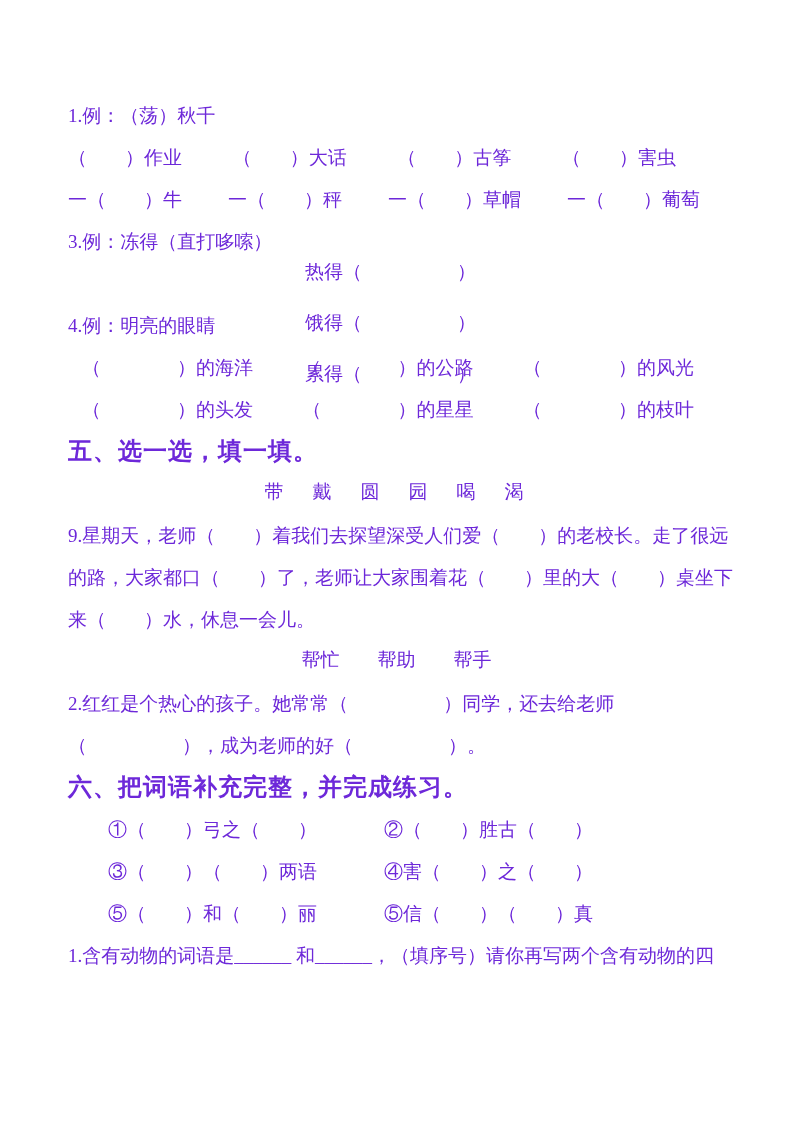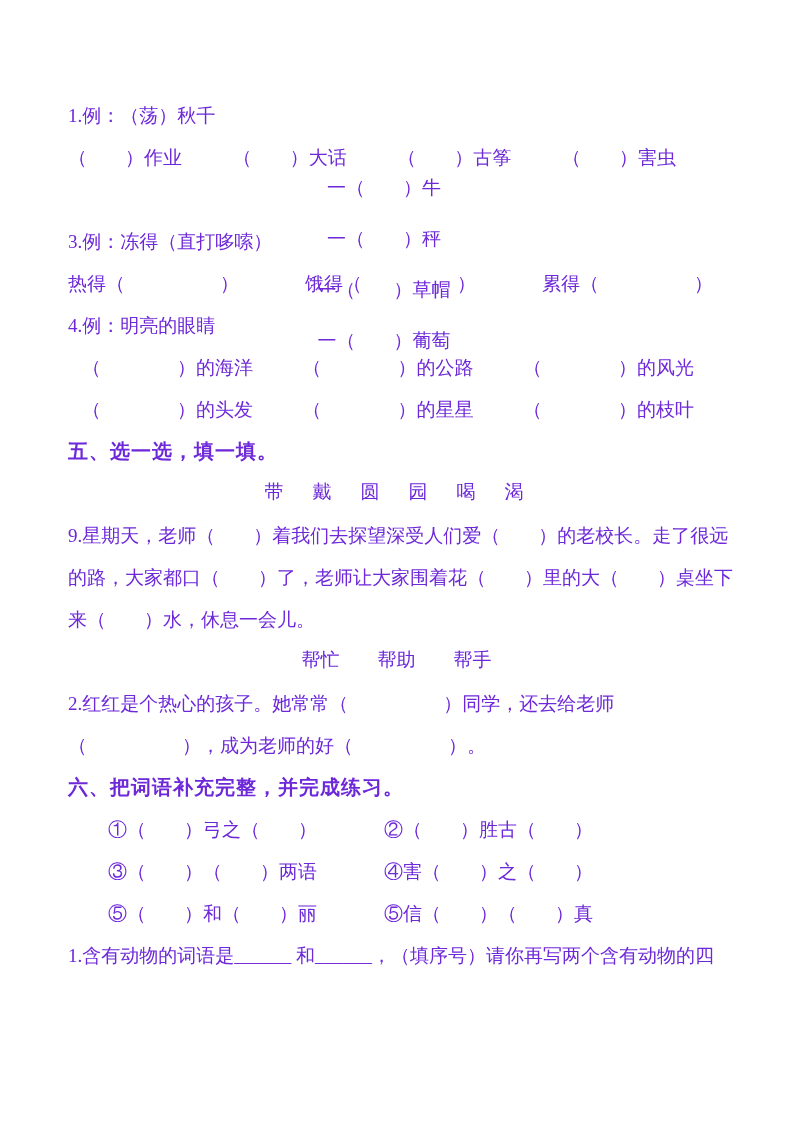--- a/index.html
+++ b/index.html
@@ -15,24 +15,24 @@
   .line {
     height:42px;
     display:flex;
     align-items:center;
     font-size:19px;
     white-space:pre;
     line-height:1;
   }
   .spread { justify-content:space-between;gap:32px; }
   .w608 { width:608px; }
-  .w632 { width:632px;flex-direction:column; }
-  .w645 { width:645px; }
+  .w632 { width:632px; }
+  .w645 { width:645px;flex-direction:column; }
   .w612 { width:612px; margin-left:14px; }
-  .heading { font-weight:bold; font-size:20px; letter-spacing:1px; }
+  .heading { font-weight:bold; font-size:24px; letter-spacing:1px; }
   .center { width:657px; justify-content:center;font-family:Liberation Mono, monospace; }
   .ls { letter-spacing:5px; }
   .idioms { padding-left:40px; }
   .idioms .left { display:inline-block; width:276px; }
   .idioms .right { display:inline-block; }
 </style>
 </head>
 <body>
 
 <div class="page">

